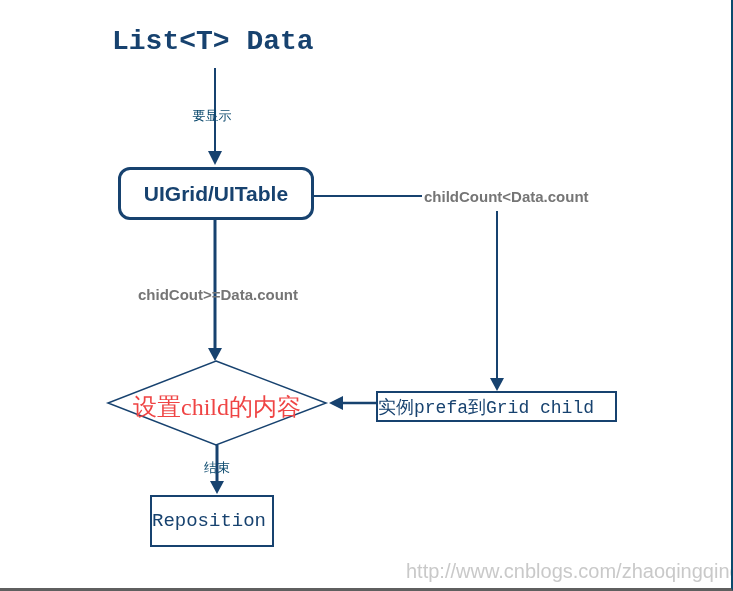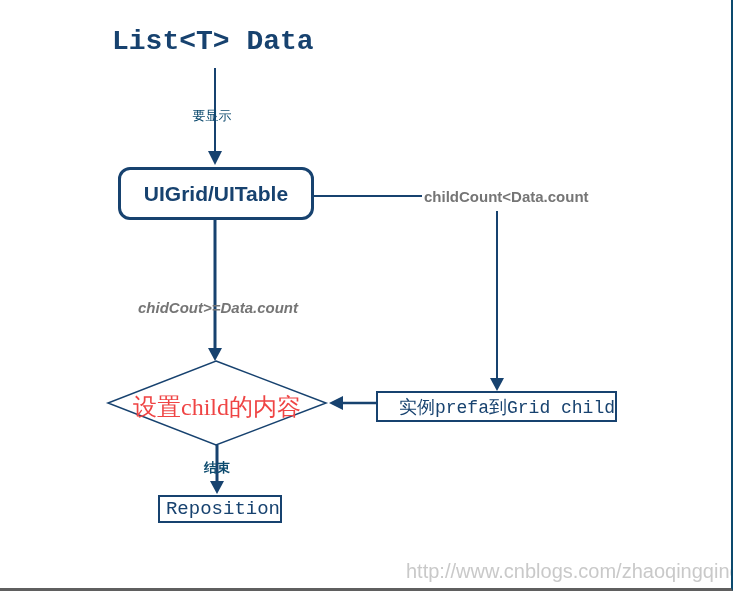--- a/index.html
+++ b/index.html
@@ -48,28 +48,28 @@
     border: 3px solid #17426f;
     border-radius: 12px;
     background: #ffffff;
     display: flex; align-items: center; justify-content: center;
     font-size: 21px; font-weight: bold; color: #17426f;
   }
   .node-rect {
     box-sizing: border-box;
     border: 2px solid #17426f;
     background: #ffffff;
-    display: flex; align-items: center; justify-content: flex-end;
+    display: flex; align-items: center; justify-content: flex-start;
     font-family: "Liberation Mono", monospace;
     font-size: 18px;
     color: #17426f;
     white-space: nowrap;
   }
   .node-instantiate { left: 376px; top: 391px; width: 241px; height: 31px; }
-  .node-reposition  { left: 158px; top: 495px; width: 124px; height: 28px; font-size: 19px; }
+  .node-reposition  { left: 150px; top: 495px; width: 124px; height: 52px; font-size: 19px; }
   .diamond-label {
     left: 108px; top: 391px; width: 218px;
     text-align: center;
     font-family: Liberation Serif, serif;
     font-size: 24px;
     color: #ef4444;
     white-space: nowrap;
   }
   .watermark {
     left: 406px; top: 560px;
@@ -107,29 +107,29 @@
   <div class="abs title">List&lt;T&gt; Data</div>
 
   <div class="abs edge-label-cjk" style="left:170px; top:107px; width:84px;">要显示</div>
 
   <div class="abs edge-label-cond" style="left:424px; top:188px;">childCount&lt;Data.count</div>
 
   <div class="abs node-uigrid">
     <span>UIGrid/UITable</span>
   </div>
 
-  <div class="abs edge-label-cond" style="left:138px; top:299px;font-style:italic;">chidCout&gt;=Data.count</div>
+  <div class="abs edge-label-cond" style="left:138px; top:286px;">chidCout&gt;=Data.count</div>
 
   <div class="abs diamond-label">设置child的内容</div>
 
   <div class="abs node-rect node-instantiate">
     <span>实例prefa到Grid child</span>
   </div>
 
-  <div class="abs edge-label-cjk" style="left:187px; top:459px; width:60px;font-weight:bold;">结束</div>
+  <div class="abs edge-label-cjk" style="left:187px; top:459px; width:60px;">结束</div>
 
   <div class="abs node-rect node-reposition">
     <span>Reposition</span>
   </div>
 
   <div class="abs watermark">http://www.cnblogs.com/zhaoqingqing/</div>
 
 </div>
 
 </body></html>

